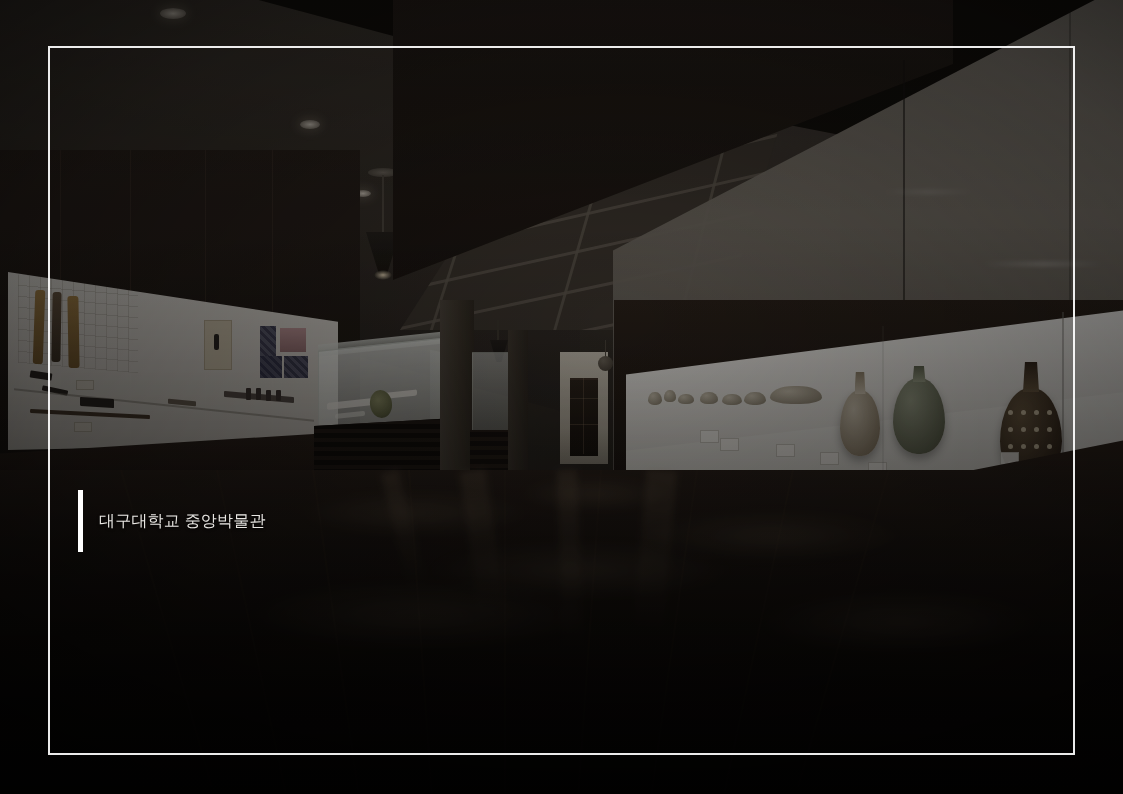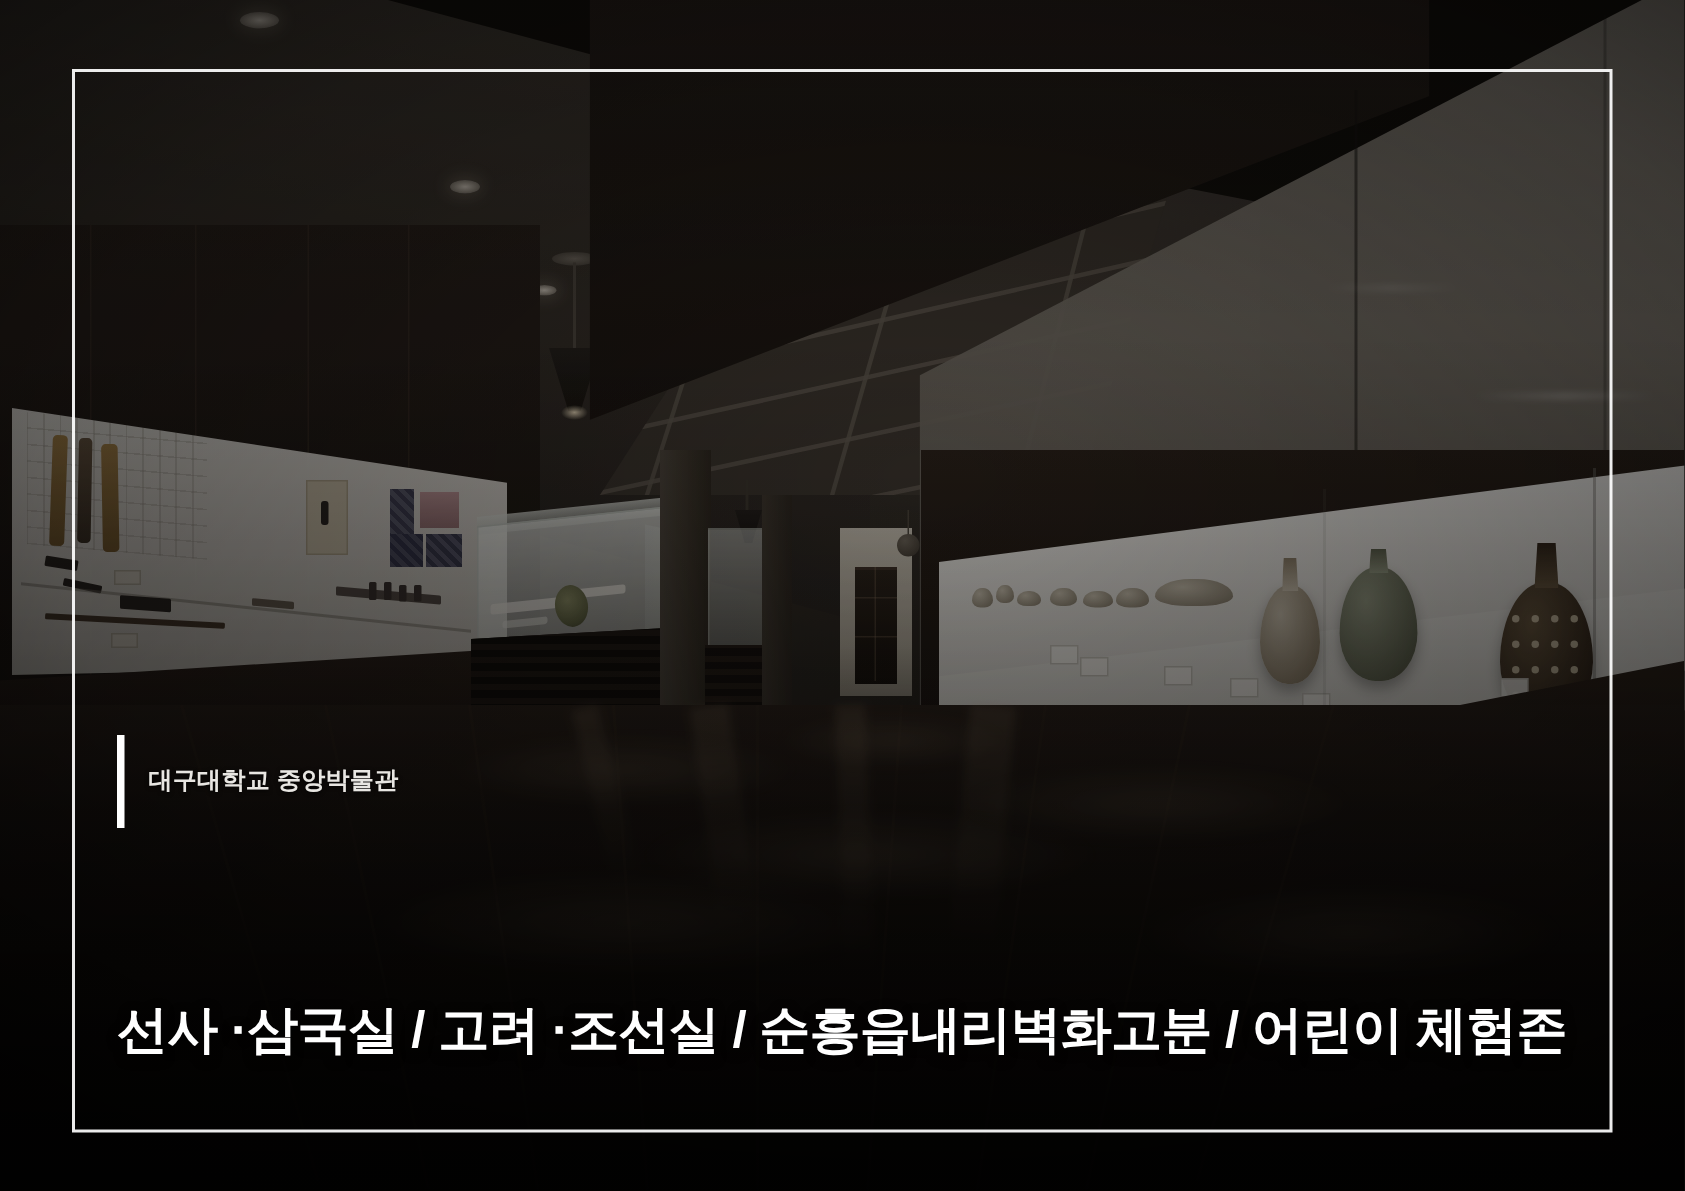--- a/index.html
+++ b/index.html
@@ -282,21 +282,21 @@
   }
 
   
   .caption{position:absolute;left:78px;top:490px;}
   .cap-row{display:flex;align-items:flex-start;}
   .cap-bar{
     width:5px;height:62px;background:#ffffff;margin-right:16px;flex:none;
   }
   .cap-lines{display:flex;flex-direction:column;justify-content:center;height:62px;}
   .cap-ko{
-    font-size:16px;color:#e8e6e2;font-weight:700;letter-spacing:.2px;line-height:1.45;
+    font-size:16px;color:#e8e6e2;font-weight:400;letter-spacing:.2px;line-height:1.45;
     text-shadow:0 1px 3px rgba(0,0,0,.85);
   }
   .cap-en{
     font-size:19px;color:#ebe9e5;font-weight:300;letter-spacing:.3px;line-height:1.3;
     text-shadow:0 1px 3px rgba(0,0,0,.85);
   }
 
   .title{
     position:absolute;left:78px;top:592px;
     font-size:55px;font-weight:700;color:#ffffff;
@@ -502,15 +502,14 @@
 
   <div class="caption">
     <div class="cap-row">
       <div class="cap-bar"></div>
       <div class="cap-lines">
         <div class="cap-ko">대구대학교 중앙박물관</div>
       </div>
     </div>
   </div>
 
-  <div class="subtitle">선사 ·삼국실 / 고려 ·조선실 / 순흥읍내리벽화고분 / 어린이 체험존</div>
 
 </div>
 
 </body></html>

